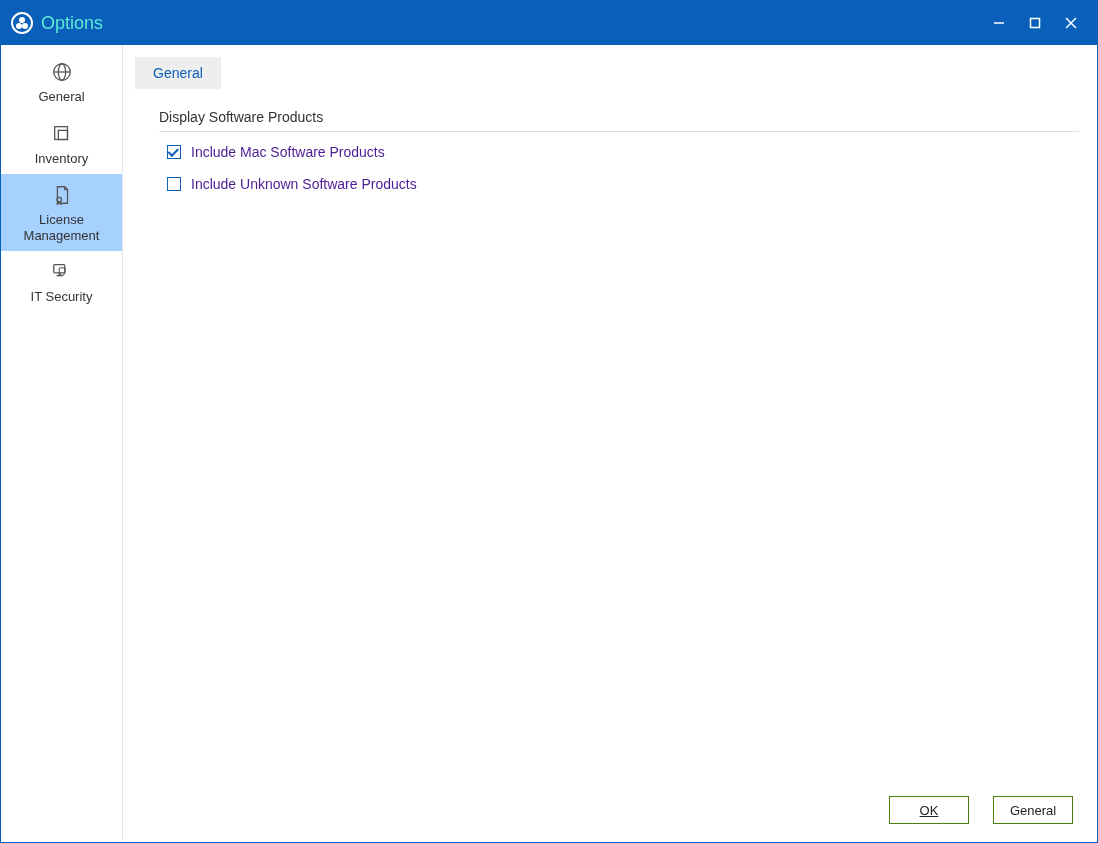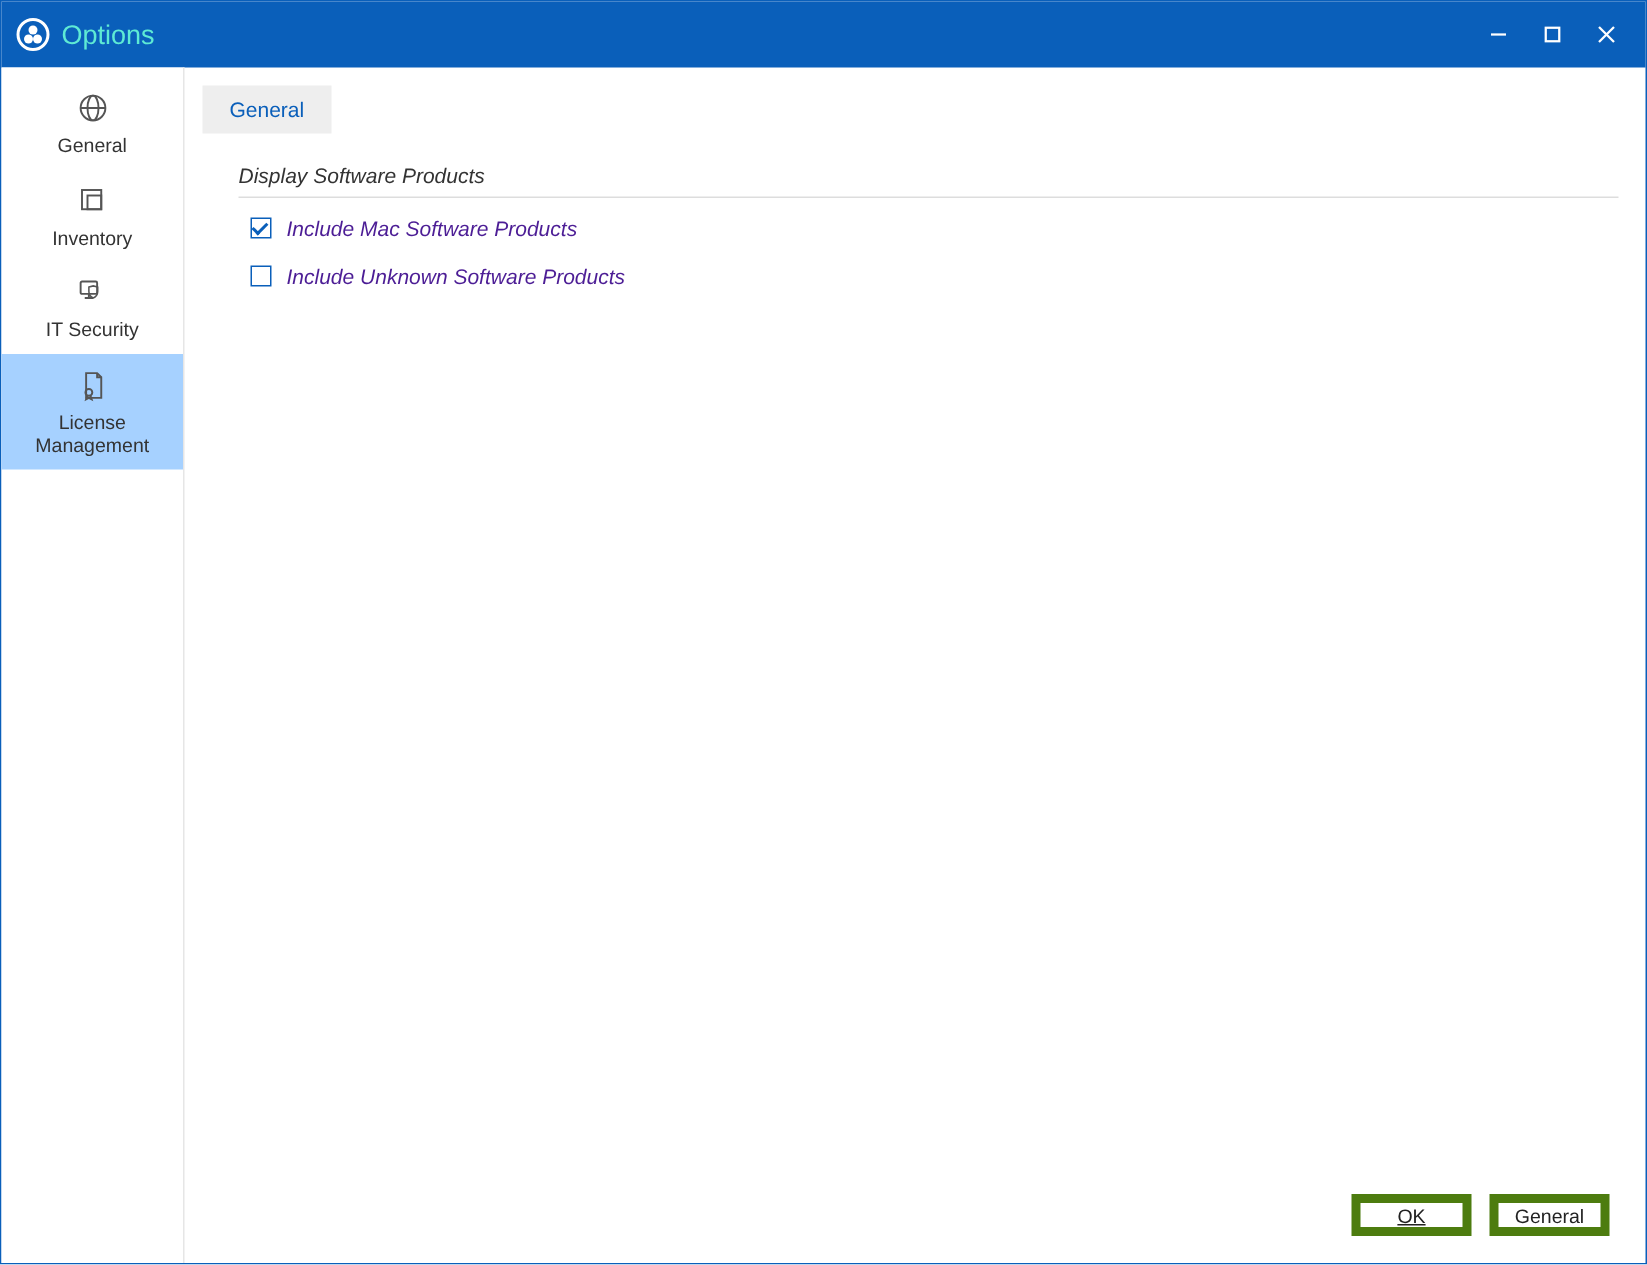--- a/index.html
+++ b/index.html
@@ -17,27 +17,27 @@
   .win-btn { width:36px; height:44px; display:flex; align-items:center; justify-content:center; color:#fff; cursor:pointer; }
   .win-btn svg { stroke:#fff; stroke-width:1.5; fill:none; }
   .body { flex:1; display:flex; min-height:0; }
   .sidebar { width:122px; background:#fff; border-right:1px solid #e6e6e6; padding-top:6px; }
   .sb-item { width:100%; padding:10px 4px 8px 4px; display:flex; flex-direction:column; align-items:center; gap:6px; cursor:pointer; color:#333; text-align:center; line-height:1.2; }
   .sb-item.selected { background:#a6d1ff; }
   .sb-item svg { stroke:#555; fill:none; stroke-width:1.4; }
   .content { flex:1; display:flex; flex-direction:column; padding:12px 18px 12px 12px; }
   .tabs { display:flex; }
   .tab { padding:8px 18px; background:#eee; color:#0a5fba; font-size:14px; cursor:pointer; }
-  .section { margin:20px 0 0 24px;font-style:italic; }
+  .section { margin:20px 0 0 24px; }
   .section-header { font-size:14px; color:#333; padding-bottom:6px; border-bottom:1px solid #ddd; margin-bottom:12px; }
   .checkrow { display:flex; align-items:center; gap:10px; margin:0 0 16px 8px; font-size:14px; color:#4c1d95; cursor:pointer; }
   .chk { width:14px; height:14px; border:1.5px solid #0a5fba; display:flex; align-items:center; justify-content:center; flex-shrink:0; }
   .chk.checked::after { content:""; width:8px; height:4px; border-left:2px solid #0a5fba; border-bottom:2px solid #0a5fba; transform:rotate(-45deg) translateY(-1px); }
   .footer { display:flex; justify-content:flex-end; gap:12px; padding:0 6px 6px 0; }
-  .btn { min-width:80px; height:28px; border:6px solid #4d7c0f; background:#fff; display:flex; align-items:center; justify-content:center; font-size:13px; cursor:pointer; }
+  .btn { min-width:80px; height:28px; border:1px solid #4d7c0f; background:#fff; display:flex; align-items:center; justify-content:center; font-size:13px; cursor:pointer;margin-left:12px; }
   .btn .ul { text-decoration:underline; }
 </style>
 </head>
 <body>
 
 <div class="window">
   <div class="titlebar">
     <div class="app-icon">
       <div class="app-icon-inner">
           <span></span>
@@ -75,37 +75,37 @@
         </svg>
         <span>General</span>
       </div>
       <div class="sb-item">
         <svg width="22" height="22" viewBox="0 0 24 24">
           <rect x="4" y="4" width="14" height="14"></rect>
             <rect x="8" y="8" width="10" height="10"></rect>
         </svg>
         <span>Inventory</span>
       </div>
+      <div class="sb-item selected">
+        <svg width="22" height="22" viewBox="0 0 24 24">
+          <path d="M7 3h8l3 3v15H7z"></path>
+            <path d="M15 3v3h3"></path>
+          <circle cx="9" cy="17" r="2.5"></circle>
+            <path d="M8 19l-1 3 2-1 2 1-1-3"></path>
+        </svg>
+        <span>License Management</span>
+      </div>
       <div class="sb-item">
         <svg width="22" height="22" viewBox="0 0 24 24">
           <rect x="3" y="4" width="12" height="9" rx="1"></rect>
             <line x1="9" y1="13" x2="9" y2="16"></line>
             <line x1="6" y1="16" x2="12" y2="16"></line>
           <path d="M15 10l4-1 4 1v4c0 3-2 5-4 6-2-1-4-3-4-6z" transform="translate(-3,0) scale(0.8)"></path>
         </svg>
         <span>IT Security</span>
-      </div>
-      <div class="sb-item selected">
-        <svg width="22" height="22" viewBox="0 0 24 24">
-          <path d="M7 3h8l3 3v15H7z"></path>
-            <path d="M15 3v3h3"></path>
-          <circle cx="9" cy="17" r="2.5"></circle>
-            <path d="M8 19l-1 3 2-1 2 1-1-3"></path>
-        </svg>
-        <span>License Management</span>
       </div>
     </div>
 
     <div class="content">
       <div class="tabs">
         <div class="tab">General</div>
       </div>
 
       <div class="section">
         <div class="section-header">Display Software Products</div>

